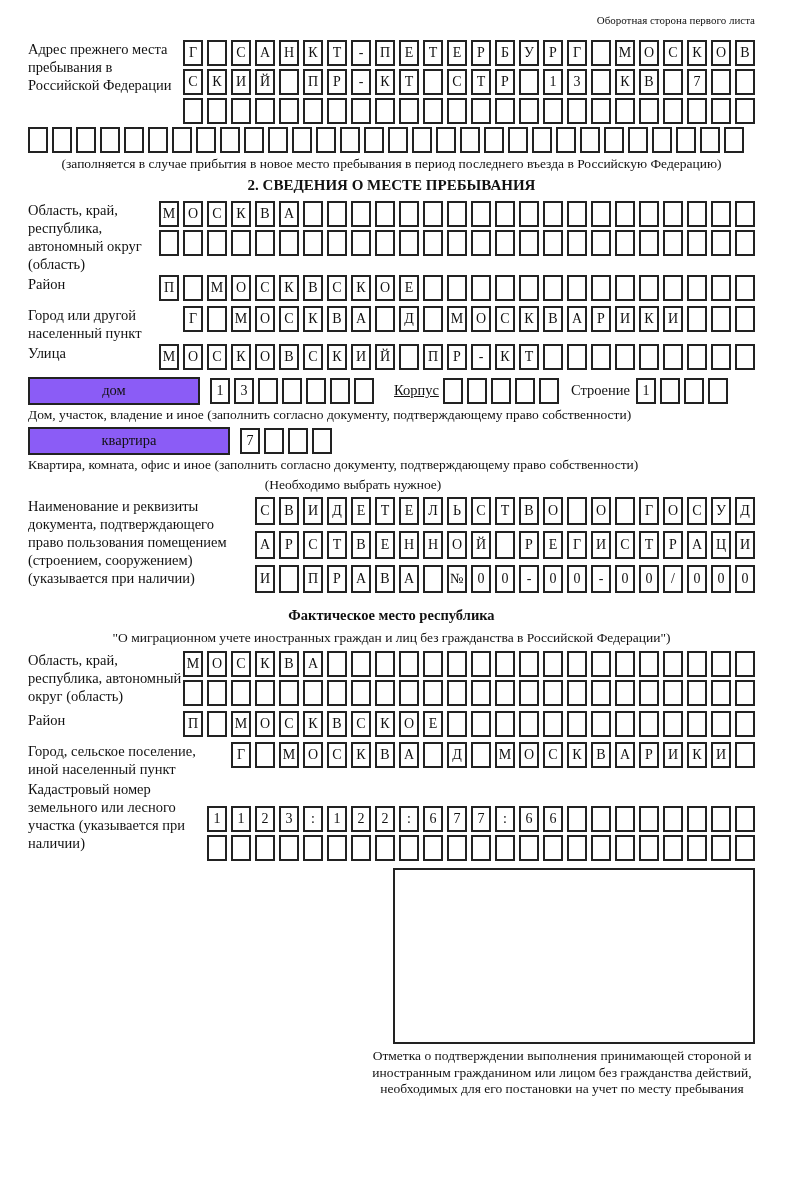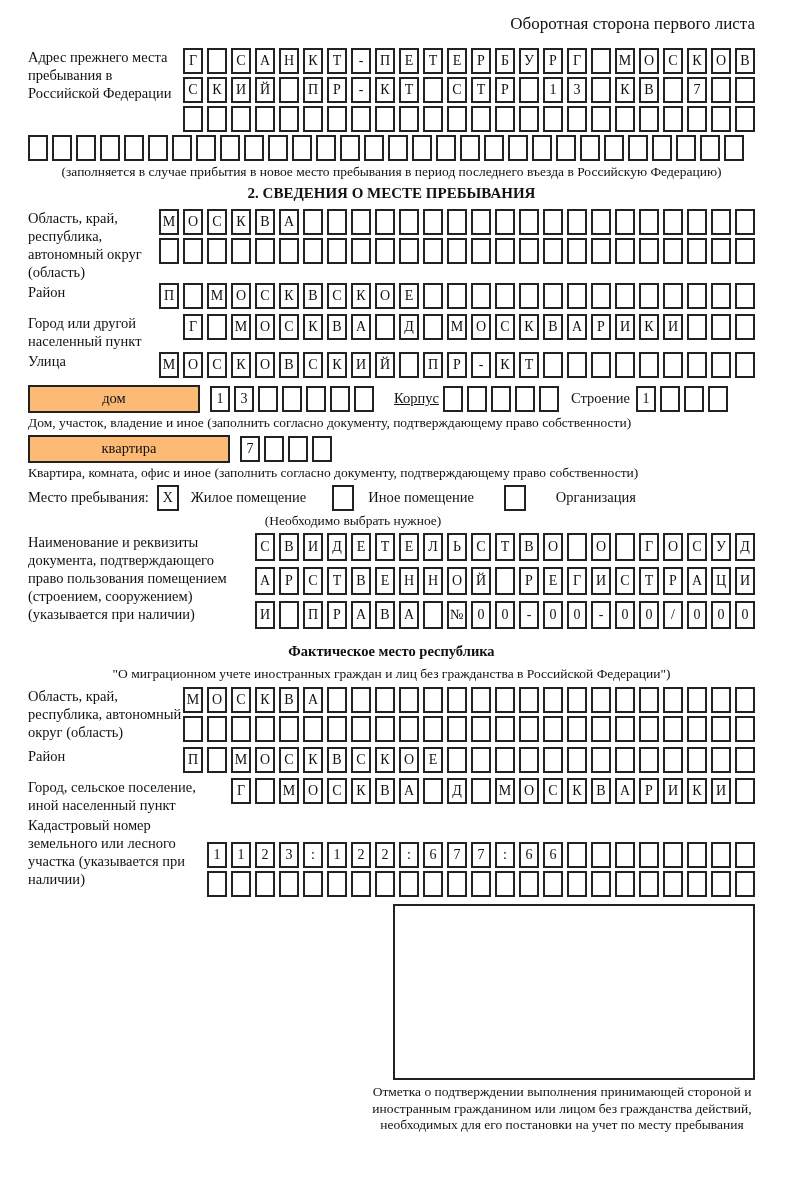--- a/index.html
+++ b/index.html
@@ -1,32 +1,32 @@
 <!DOCTYPE html>
 <html><head>
 <meta charset="utf-8">
 <style>
   html,body{margin:0;padding:0;background:#ffffff;}
   body{width:800px;height:1180px;overflow:hidden;font-family:"Liberation Serif",serif;color:#111;}
   .page{box-sizing:border-box;width:800px;padding:14px 45px 0 28px;}
-  .header{text-align:right;font-size:17px;margin-bottom:14px;}
+  .header{text-align:right;font-size:11px;margin-bottom:14px;}
   
   .group{display:flex;align-items:flex-start;}
   .glabel{font-size:14.5px;line-height:18px;}
   .gboxes{margin-left:auto;}
   .brow{display:flex;gap:4px;justify-content:flex-end;margin-bottom:3px;}
   .cell{box-sizing:border-box;flex:0 0 20px;width:20px;height:26px;border:2px solid #222;
         display:flex;align-items:center;justify-content:center;
         font-size:14px;line-height:1;background:#fff;}
   .caption{font-size:13.5px;line-height:15.5px;text-align:center;margin:2px 0 5px 0;}
   .caption-left{font-size:13.5px;line-height:16px;margin:1px 0 4px 0;}
   .sec-title{font-weight:bold;font-size:15px;text-align:center;margin:4px 0 7px 0;}
   .sub-title{font-weight:bold;font-size:14.5px;text-align:center;margin:8px 0 6px 0;}
   .typebox{box-sizing:border-box;border:2px solid #222;height:28px;display:flex;
-           align-items:center;justify-content:center;font-size:14.5px;background:#fdba74;}
+           align-items:center;justify-content:center;font-size:14.5px;background:#8b5cf6;}
   .inline-row{display:flex;align-items:center;width:100%;}
   .lbl{font-size:14.5px;white-space:nowrap;}
   .w1{width:145px;} .w2{width:150px;} .w3{width:215px;} .w4{width:178px;}
   .mb2{margin-bottom:2px;} .mb4{margin-bottom:4px;}
   .doc .brow{margin-bottom:6px;}
   .doc .cell{height:28px;}
   .note-wrap{width:460px;margin-left:95px;text-align:center;font-size:13.5px;margin-top:2px;margin-bottom:4px;}
   .stamp-wrap{margin-top:4px;}
   .stamp-box{box-sizing:border-box;width:362px;height:176px;border:2px solid #222;margin-left:auto;background:#fff;}
   .stamp-caption{width:430px;margin-left:auto;margin-right:-22px;text-align:center;
@@ -351,29 +351,20 @@
     <div class="typebox" style="width:202px;">квартира</div>
     <div class="brow" style="margin:0 0 0 10px;">
         <div class="cell">7</div>
         <div class="cell"></div>
         <div class="cell"></div>
         <div class="cell"></div>
       </div>
   </div>
   <div class="caption-left">Квартира, комната, офис и иное (заполнить согласно документу, подтверждающему право собственности)</div>
 
-  <div class="inline-row">
-    <div class="lbl">Место пребывания:</div>
-    <div class="chk" style="margin-left:8px;">X</div>
-    <div class="lbl" style="margin-left:12px;">Жилое помещение</div>
-    <div class="chk" style="margin-left:26px;"></div>
-    <div class="lbl" style="margin-left:14px;">Иное помещение</div>
-    <div class="chk" style="margin-left:30px;"></div>
-    <div class="lbl" style="margin-left:30px;">Организация</div>
-  </div>
   <div class="note-wrap">(Необходимо выбрать нужное)</div>
 
   <div class="group doc mb4">
     <div class="glabel w3">Наименование и реквизиты документа, подтверждающего право пользования помещением (строением, сооружением) (указывается при наличии)</div>
     <div class="gboxes">
       <div class="brow">
           <div class="cell">С</div>
           <div class="cell">В</div>
           <div class="cell">И</div>
           <div class="cell">Д</div>

